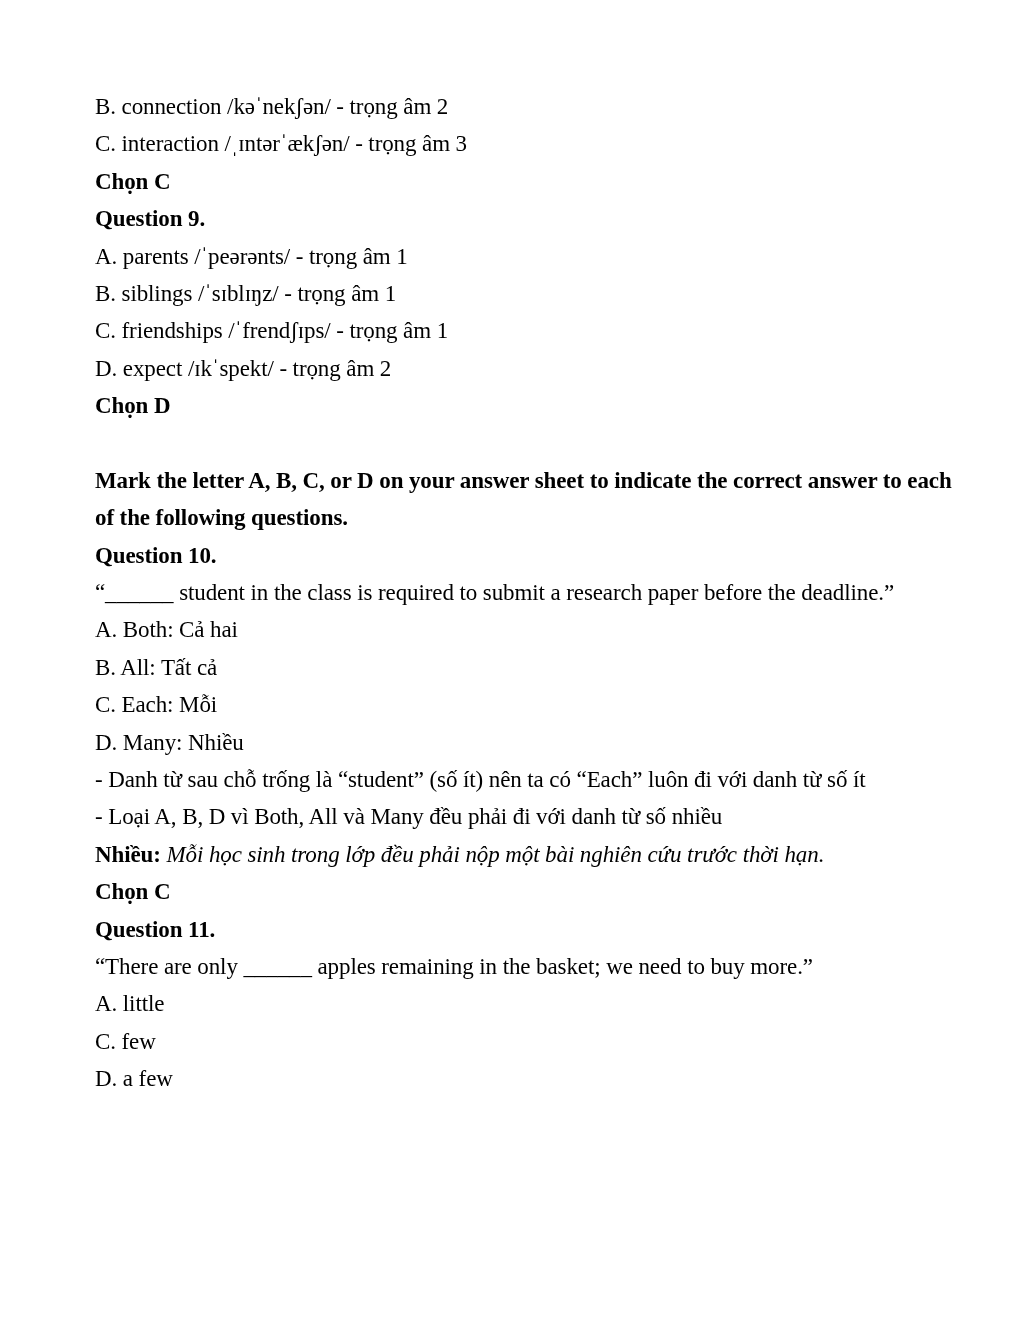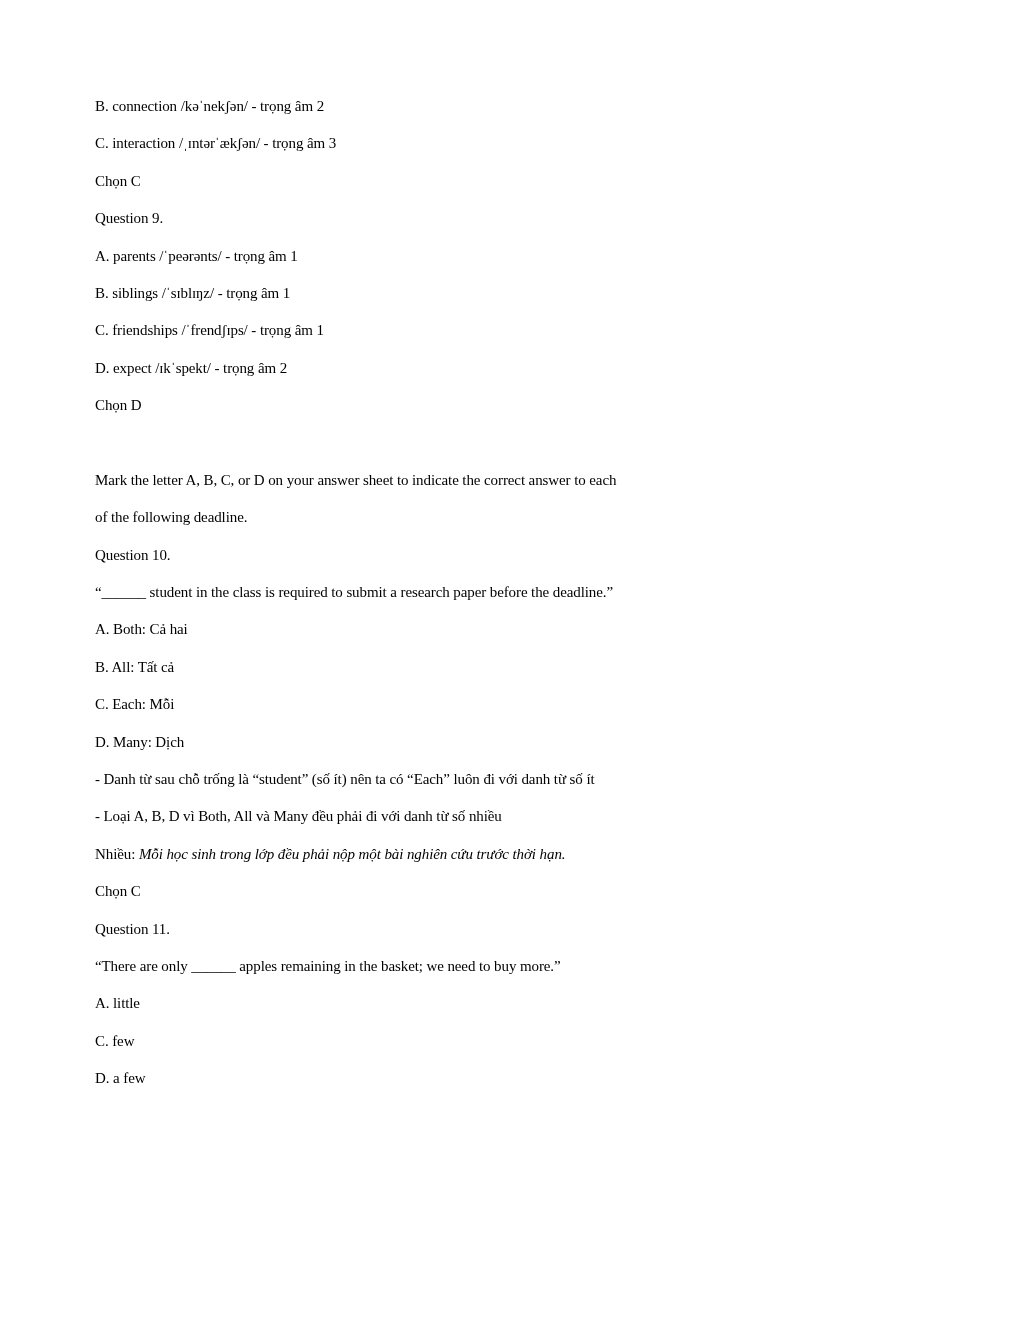--- a/index.html
+++ b/index.html
@@ -17,53 +17,53 @@
   .page {
     box-sizing: border-box;
     width: 1020px;
     height: 1320px;
     padding: 88px 90px 0 95px;
     background: #ffffff;
   }
   .line {
     height: 37.4px;
     line-height: 37.4px;
-    font-size: 15px;
+    font-size: 23px;
     white-space: nowrap;
     letter-spacing: -0.1px;
   }
   .line.spacer {
     
   }
-  .run-b { font-weight: normal; text-align: center; }
+  .run-b { font-weight: bold; text-align: center; }
   .run-i { font-style: italic; }
 </style>
 </head>
 <body>
 
 <div class="page">
   <div id="doc-body">
       <div class="line"><span class="">B. connection /kəˈnekʃən/ - trọng âm 2</span></div>
       <div class="line"><span class="">C. interaction /ˌɪntərˈækʃən/ - trọng âm 3</span></div>
       <div class="line"><span class="run-b ">Chọn C</span></div>
       <div class="line"><span class="run-b ">Question 9.</span></div>
       <div class="line"><span class="">A. parents /ˈpeərənts/ - trọng âm 1</span></div>
       <div class="line"><span class="">B. siblings /ˈsɪblɪŋz/ - trọng âm 1</span></div>
       <div class="line"><span class="">C. friendships /ˈfrendʃɪps/ - trọng âm 1</span></div>
       <div class="line"><span class="">D. expect /ɪkˈspekt/ - trọng âm 2</span></div>
       <div class="line"><span class="run-b ">Chọn D</span></div>
       <div class="line spacer"></div>
       <div class="line"><span class="run-b ">Mark the letter A, B, C, or D on your answer sheet to indicate the correct answer to each</span></div>
-      <div class="line"><span class="run-b ">of the following deadline.</span></div>
+      <div class="line"><span class="run-b ">of the following questions.</span></div>
       <div class="line"><span class="run-b ">Question 10.</span></div>
       <div class="line"><span class="">“______ student in the class is required to submit a research paper before the deadline.”</span></div>
       <div class="line"><span class="">A. Both: Cả hai</span></div>
       <div class="line"><span class="">B. All: Tất cả</span></div>
       <div class="line"><span class="">C. Each: Mỗi</span></div>
-      <div class="line"><span class="">D. Many: Dịch</span></div>
+      <div class="line"><span class="">D. Many: Nhiều</span></div>
       <div class="line"><span class="">- Danh từ sau chỗ trống là “student” (số ít) nên ta có “Each” luôn đi với danh từ số ít</span></div>
       <div class="line"><span class="">- Loại A, B, D vì Both, All và Many đều phải đi với danh từ số nhiều</span></div>
       <div class="line"><span class="run-b ">Nhiều: </span><span class="run-i">Mỗi học sinh trong lớp đều phải nộp một bài nghiên cứu trước thời hạn.</span></div>
       <div class="line"><span class="run-b ">Chọn C</span></div>
       <div class="line"><span class="run-b ">Question 11.</span></div>
       <div class="line"><span class="">“There are only ______ apples remaining in the basket; we need to buy more.”</span></div>
       <div class="line"><span class="">A. little</span></div>
       <div class="line"><span class="">C. few</span></div>
       <div class="line"><span class="">D. a few</span></div>
     </div>

